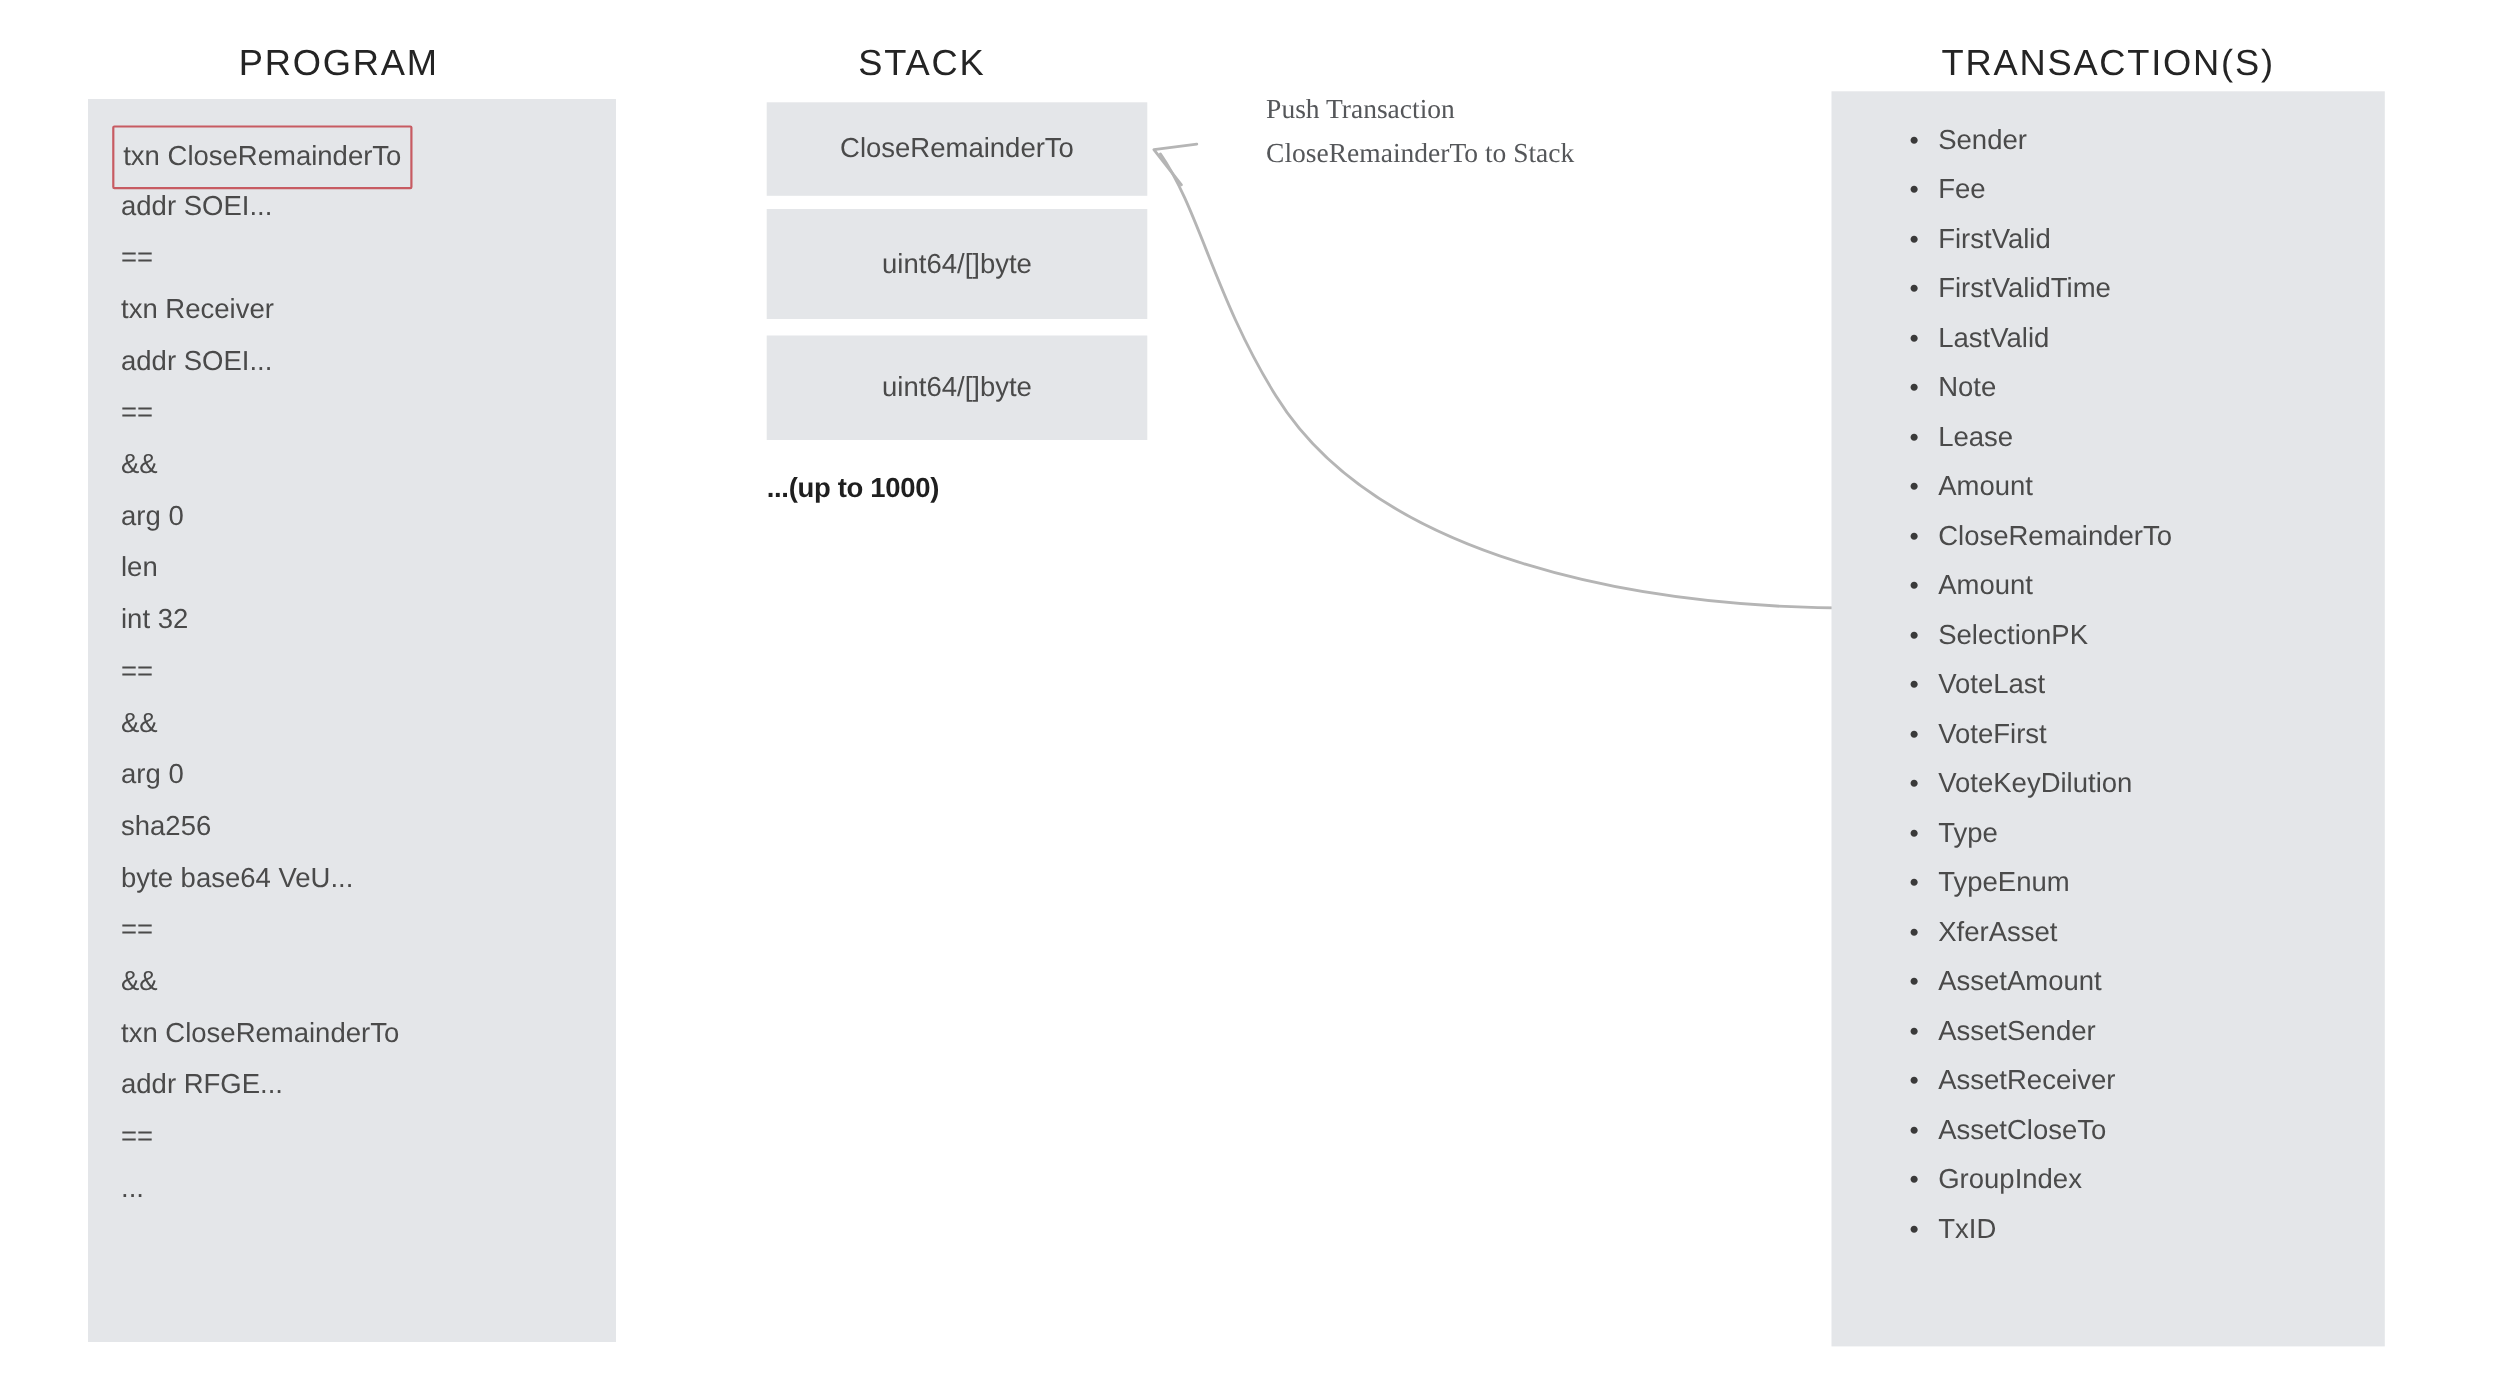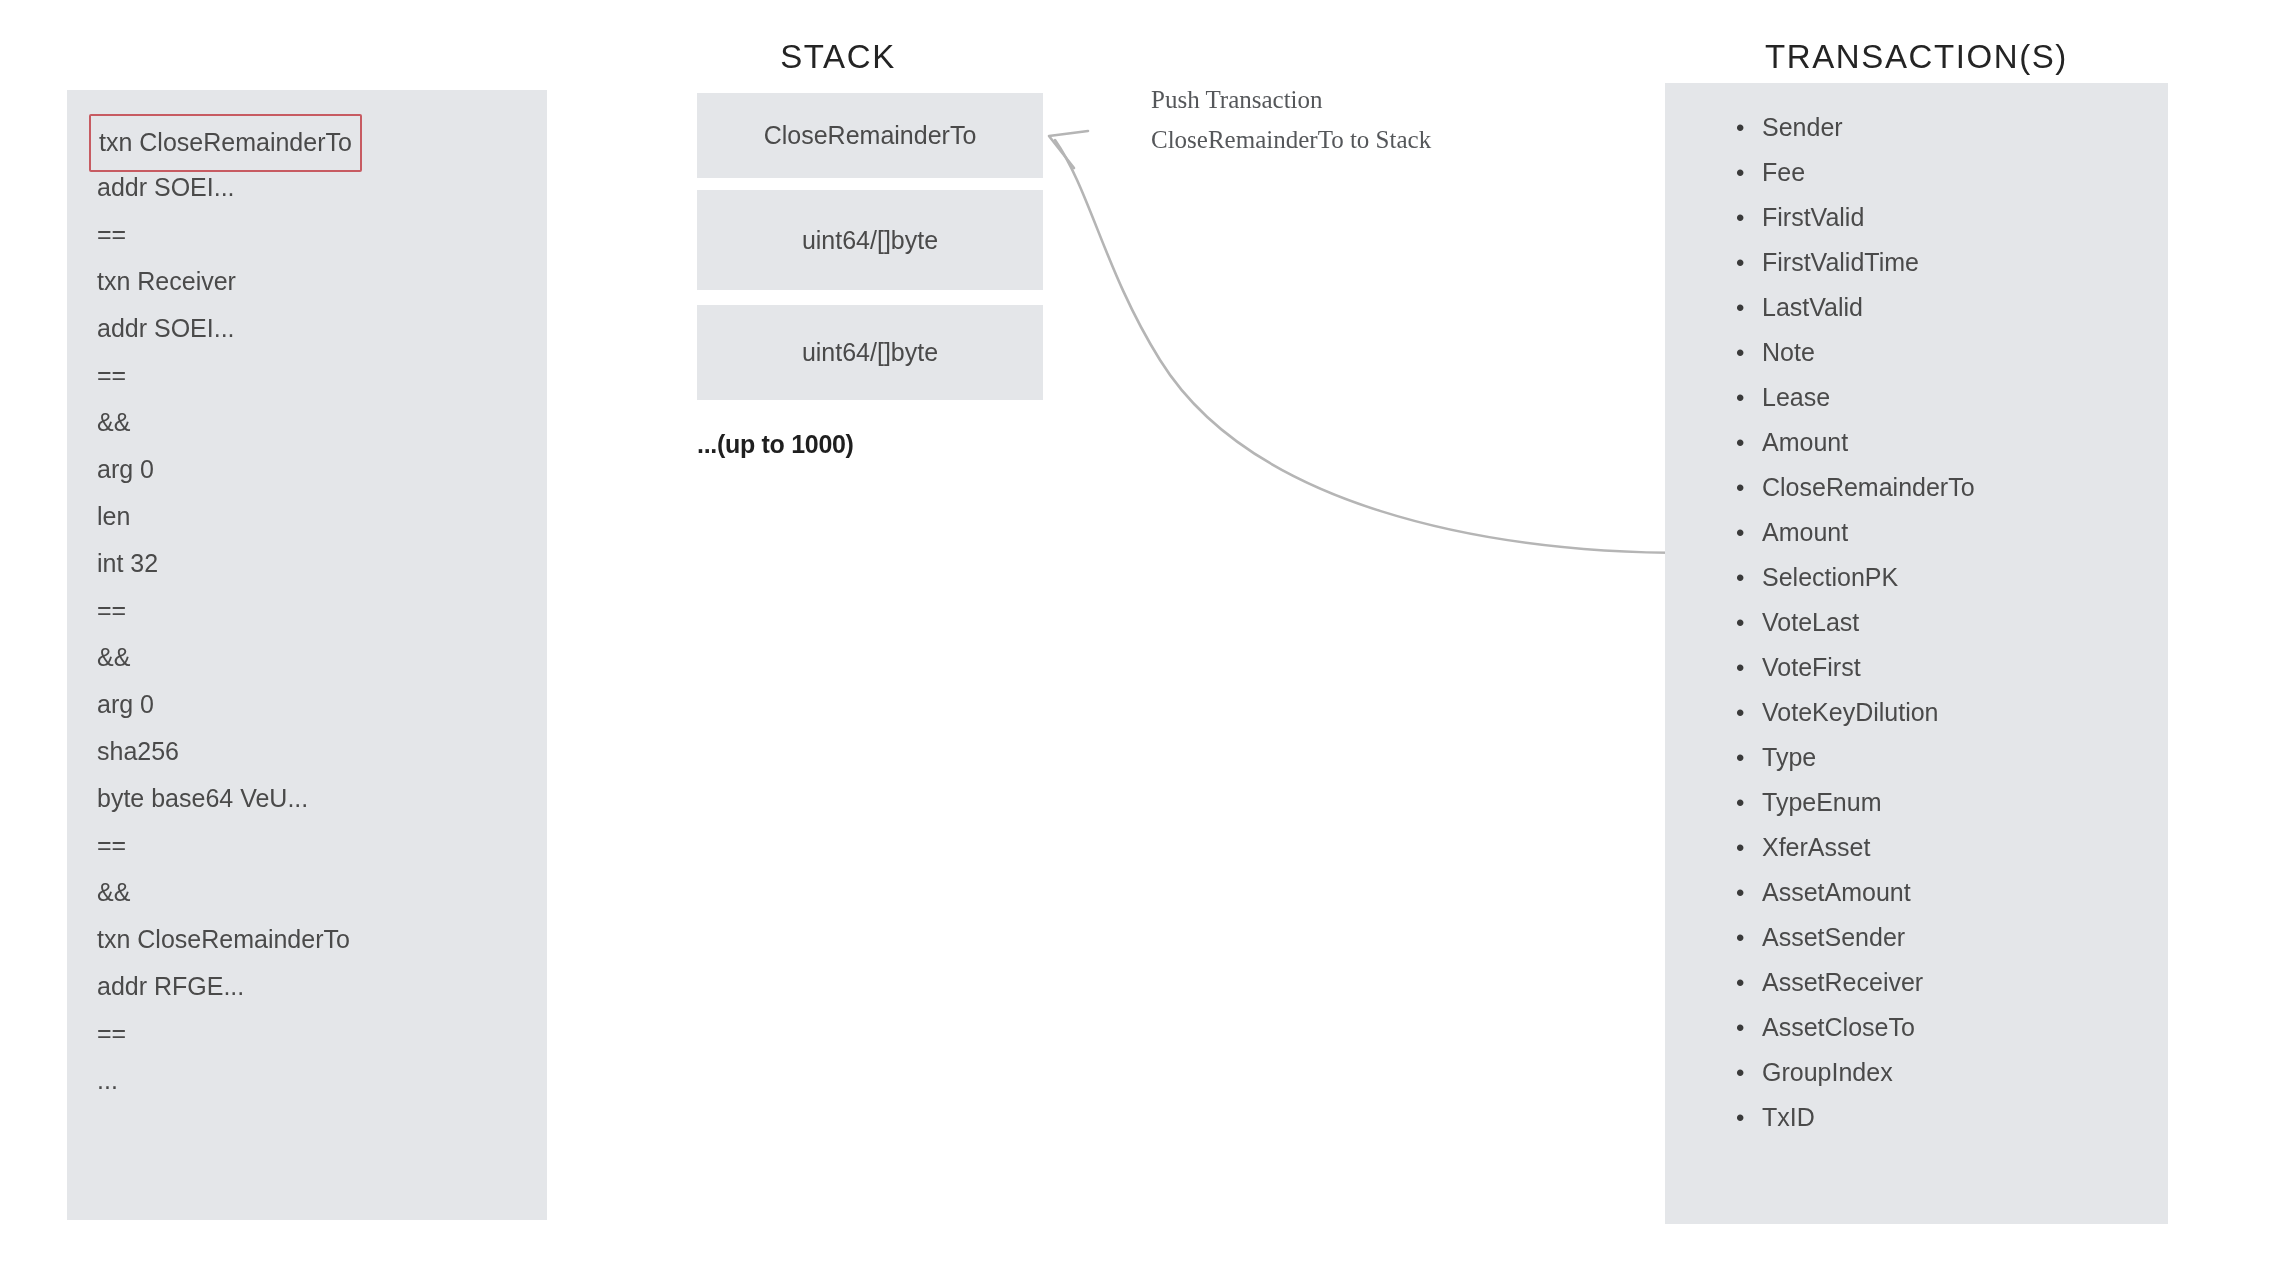--- a/index.html
+++ b/index.html
@@ -36,21 +36,21 @@
   #title-txn      { left: 1665px; top: 38px; width: 503px; }
 
   
   .panel {
     position: absolute;
     background: #e4e6e9;
   }
 
   
   #program-panel {
-    left: 67px;
+    left: 80px;
     top: 90px;
     width: 480px;
     height: 1130px;
   }
   #program-list {
     position: absolute;
     left: 30px;
     top: 24px;
     right: 10px;
     list-style: none;
@@ -160,20 +160,21 @@
     top: 0;
     color: #3a3a3a;
     font-size: 24px;
   }
 </style>
 </head>
 <body>
 
 <div id="canvas">
 
+  <div class="col-title" id="title-program">PROGRAM</div>
 
   <div class="panel" id="program-panel">
     <ul id="program-list">
         <li class="highlight"><span class="opline">txn CloseRemainderTo</span></li>
         <li><span class="opline">addr SOEI...</span></li>
         <li><span class="opline">==</span></li>
         <li><span class="opline">txn Receiver</span></li>
         <li><span class="opline">addr SOEI...</span></li>
         <li><span class="opline">==</span></li>
         <li><span class="opline">&amp;&amp;</span></li>

